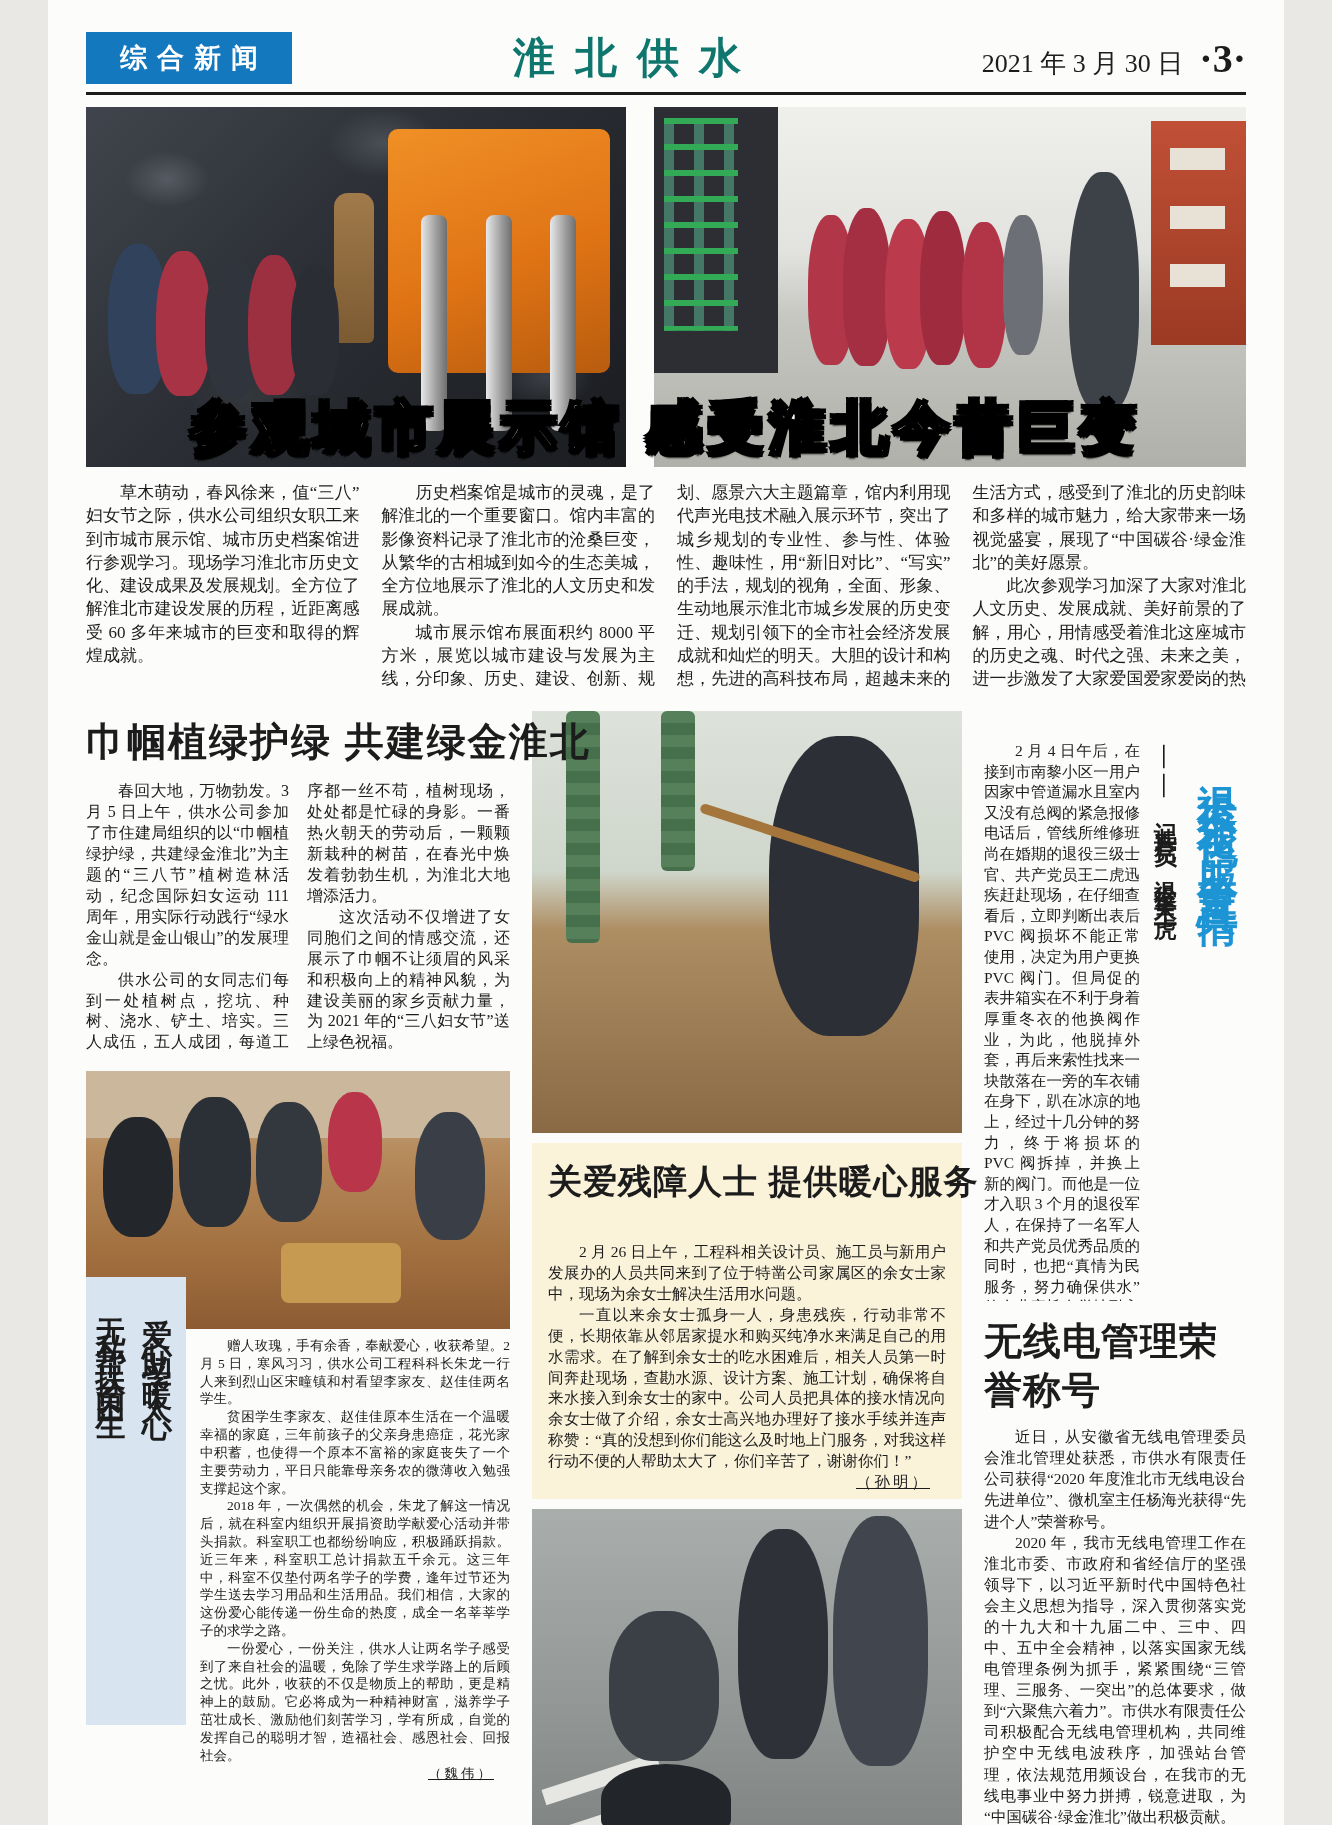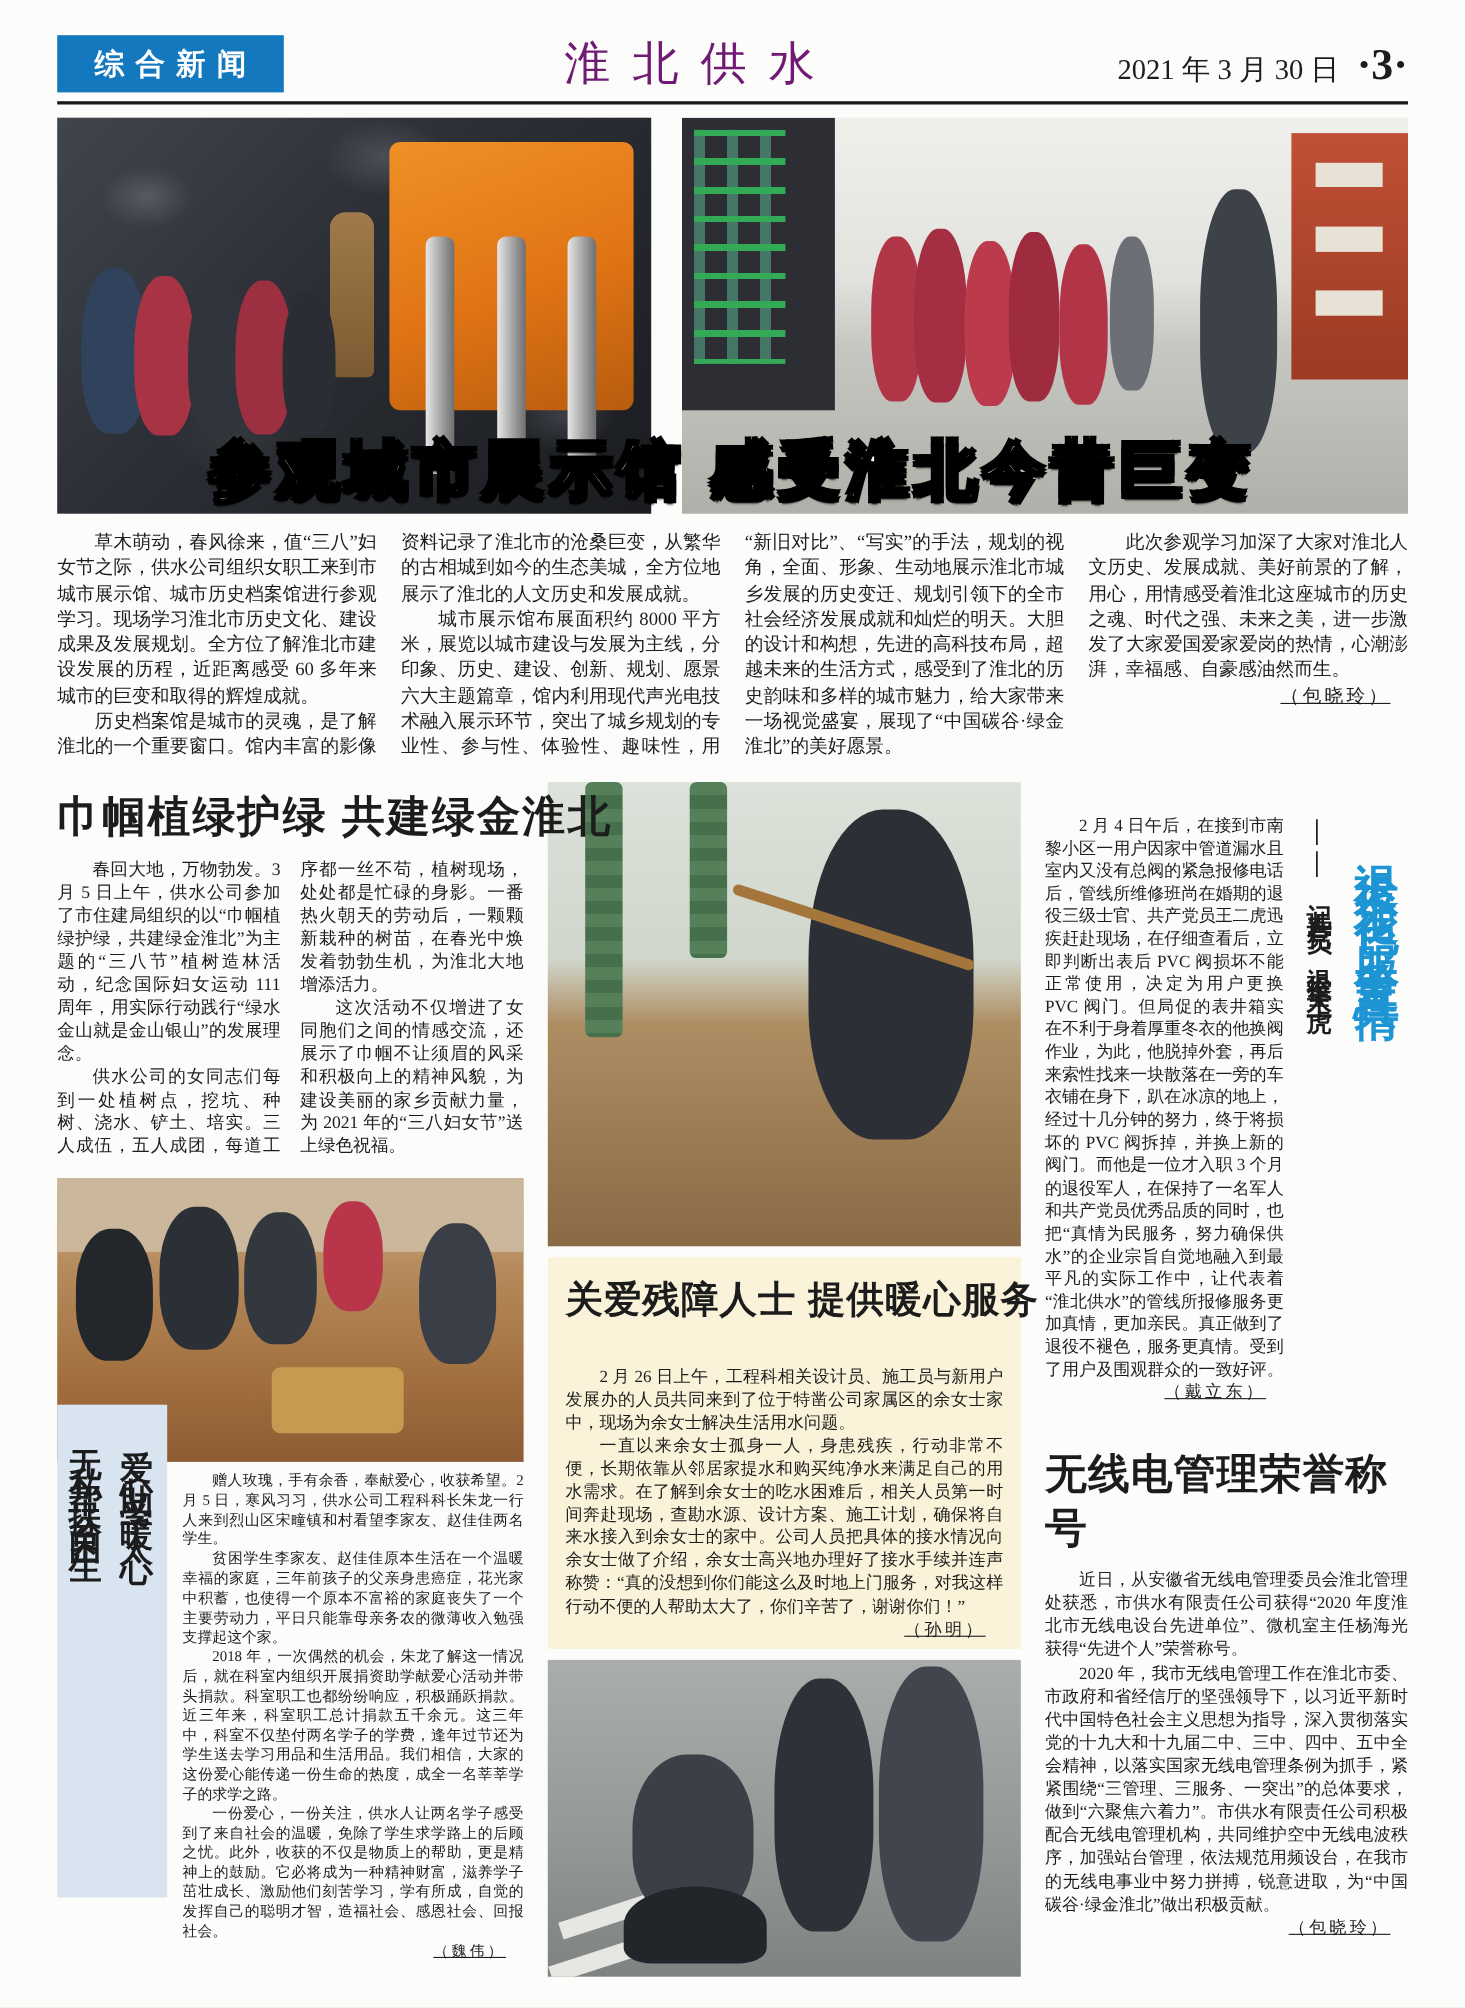--- a/index.html
+++ b/index.html
@@ -1,24 +1,24 @@
 <!DOCTYPE html>
 <html lang="zh"><head>
 <meta charset="utf-8">
 <style>
   html,body{margin:0;padding:0;background:#e9e8e4;}
-  .page{position:relative;width:1332px;height:1825px;margin:0 auto;background:#fcfcfa;
+  .page{position:relative;width:1236px;height:1825px;margin:0 auto;background:#fcfcfa;
         overflow:hidden;font-family:"Liberation Serif","DejaVu Serif",serif;color:#1c1c1c;
-        box-sizing:border-box;padding:0 52px;}
+        box-sizing:border-box;padding:0 38px;}
   
   .hdr{display:flex;align-items:center;justify-content:space-between;
        margin-top:32px;border-bottom:3px solid #1b1b1b;padding-bottom:8px;height:52px;}
   .section-box{background:#1478be;color:#fff;font-family:"Liberation Sans","DejaVu Sans",sans-serif;
        font-weight:bold;font-size:27px;letter-spacing:10px;padding:8px 24px 8px 34px;}
-  .masthead{font-weight:normal;font-size:42px;color:#701a75;letter-spacing:20px;
+  .masthead{font-weight:bold;font-size:42px;color:#0f766e;letter-spacing:20px;
        font-family:"Liberation Serif","DejaVu Serif",serif;}
   .dateblk{display:flex;align-items:baseline;gap:16px;}
   .issue-date{font-size:26px;}
   .page-num{font-size:30px;font-weight:bold;}
   .page-num b{font-size:40px;}
   
   .photorow{position:relative;display:flex;gap:28px;margin-top:12px;height:360px;}
   .photo{position:relative;overflow:hidden;background:#999;}
   .blob{position:absolute;border-radius:45% 45% 40% 40%;}
   .ph1{width:540px;background:linear-gradient(135deg,#40454d 0%,#2b2e34 45%,#1a1c20 100%);}

